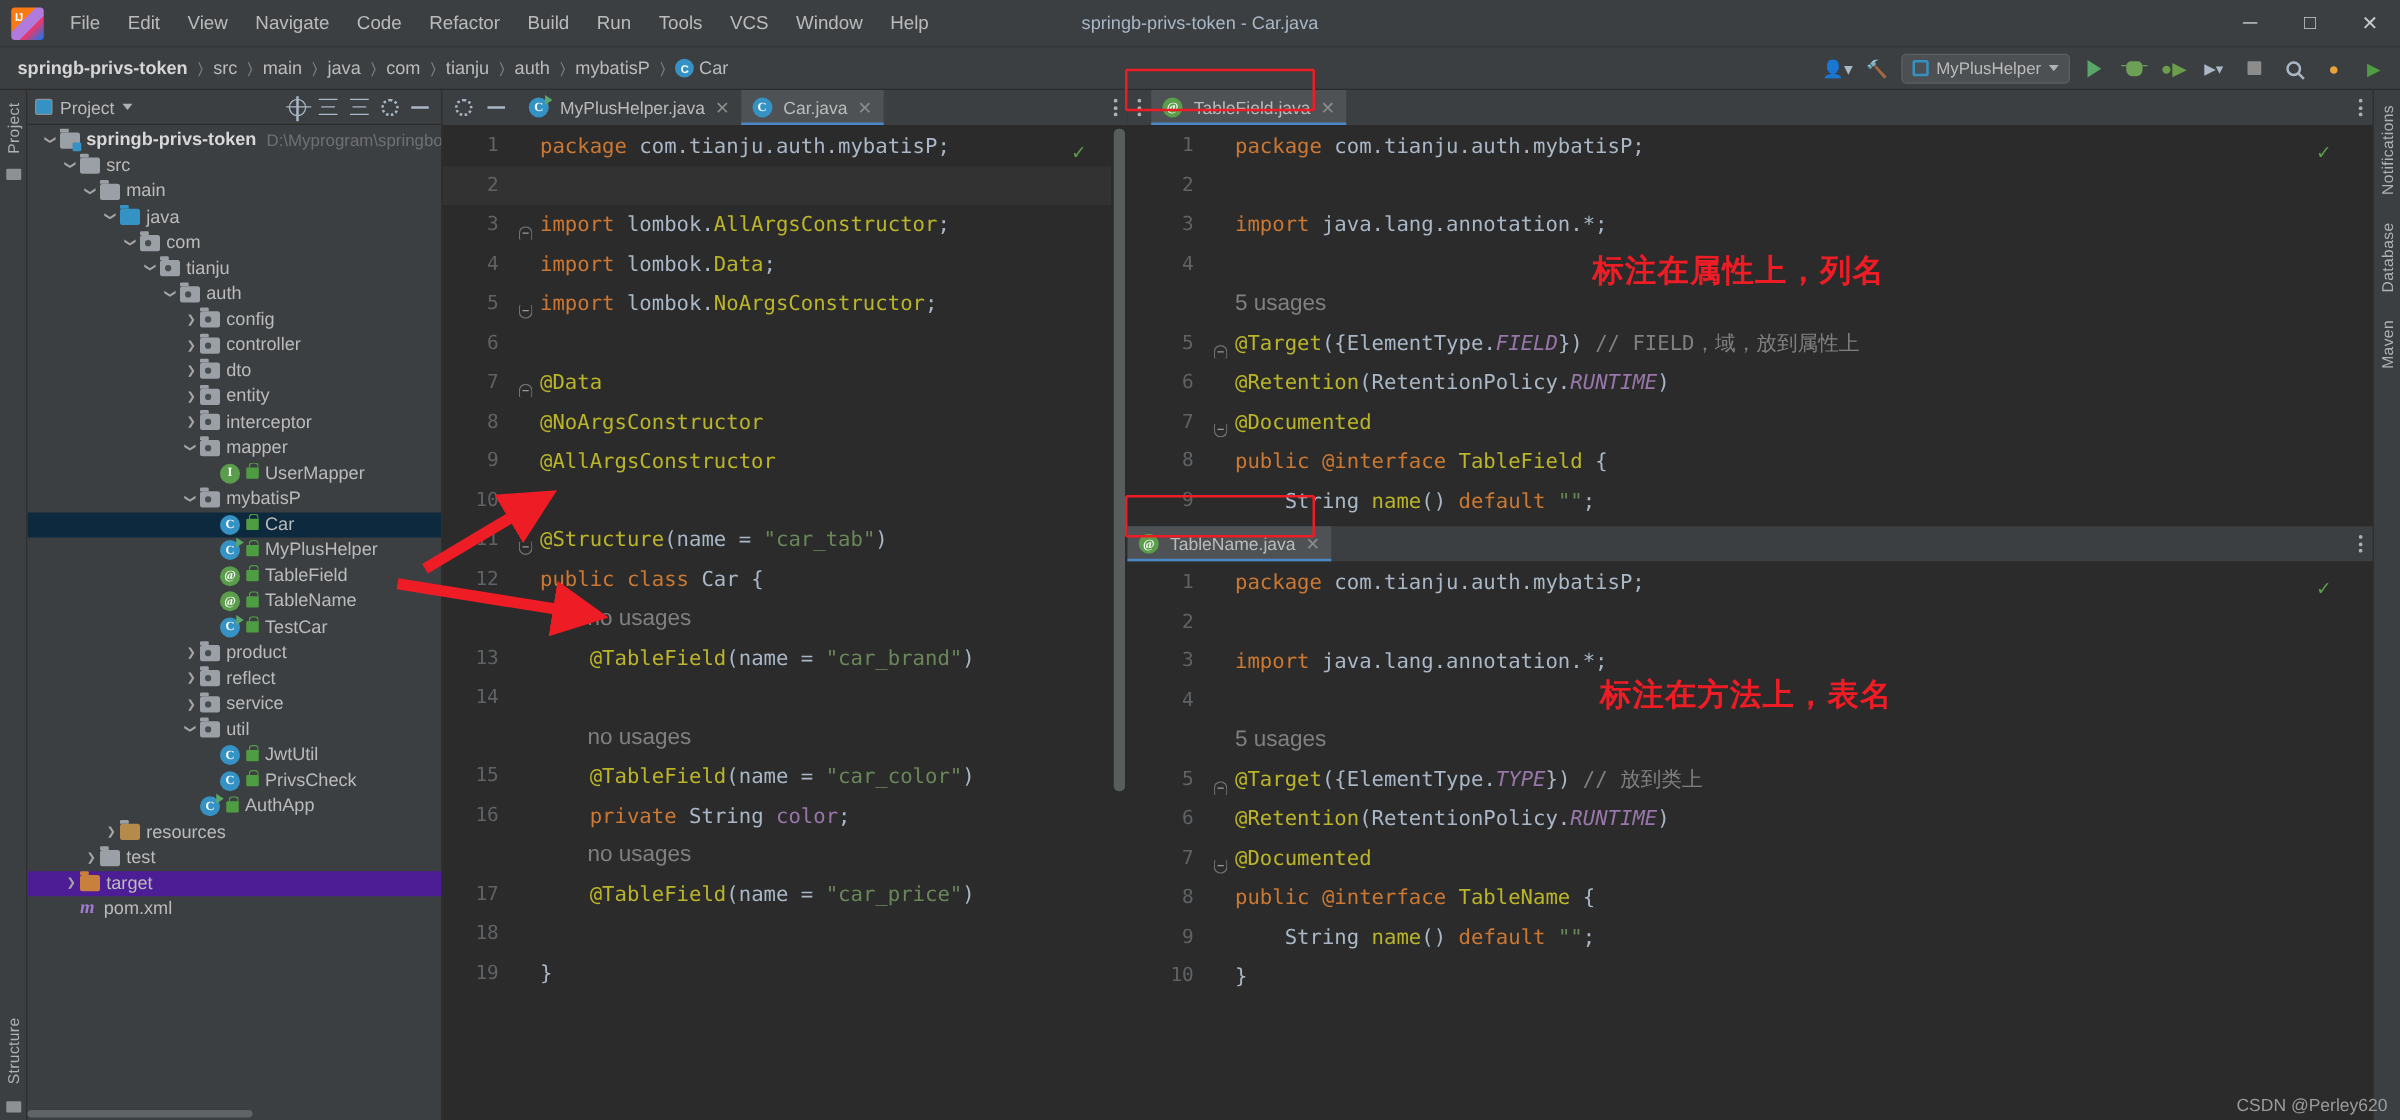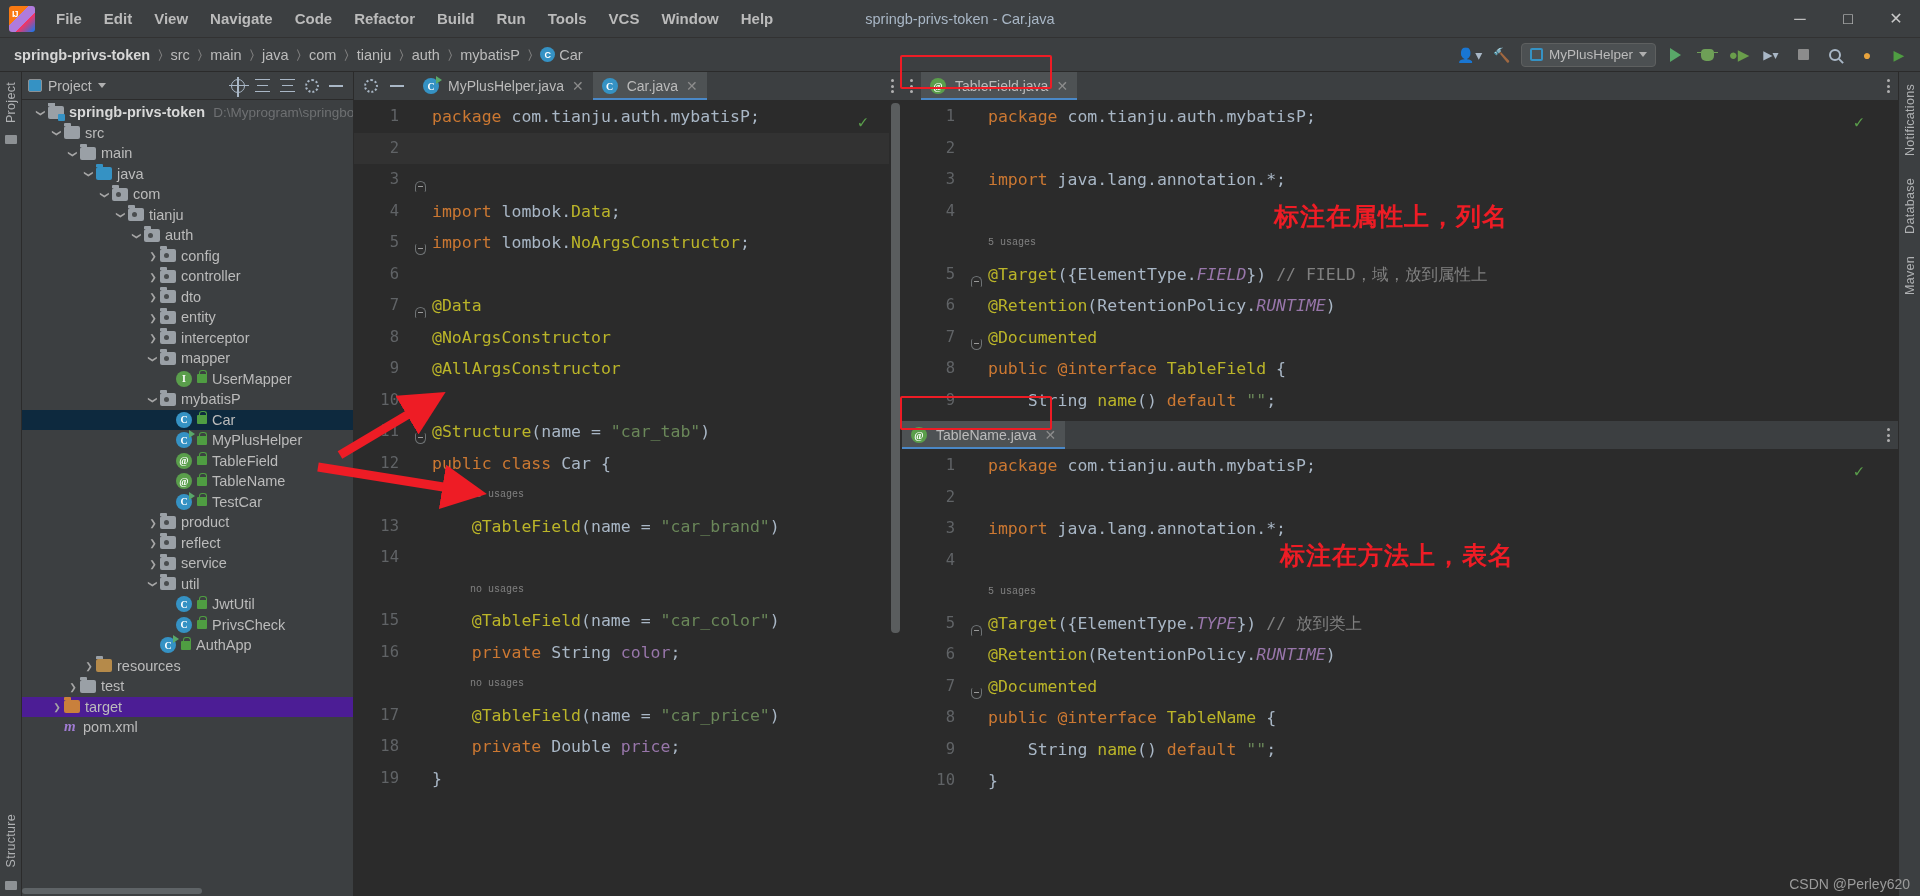--- a/index.html
+++ b/index.html
@@ -19,21 +19,21 @@
   }
   .ij-logo{
     width:26px; height:26px; margin:0 10px 0 9px; border-radius:3px;
     background:linear-gradient(135deg,#f97a12 0%,#f97a12 38%,#b07bdc 38%,#b07bdc 62%,#fe315d 62%,#087cfa 100%);
     position:relative; flex:0 0 26px;
   }
   .ij-logo:after{
     content:"IJ"; position:absolute; left:3px; top:3px; font-size:9px; font-weight:bold;
     color:#fff; letter-spacing:-1px;
   }
-  .menubar{ display:flex; align-items:center; height:100%;font-weight:bold; }
+  .menubar{ display:flex; align-items:center; height:100%; }
   .menu-item{
     padding:4px 11px; font-size:15px; color:#bbbbbb; cursor:default; height:100%;
     display:flex; align-items:center;
   }
   .win-title{
     position:absolute; left:0; right:0; text-align:center; font-size:14.5px; color:#a9b7c6;
     pointer-events:none;
   }
   .win-ctrl{ margin-left:auto; display:flex; align-items:center; height:100%; }
   .win-btn{
@@ -192,21 +192,21 @@
   .cline.cur{ background:#323232; }
   .gut{
     width:58px; flex:0 0 58px; text-align:right; padding-right:13px; color:#606366; font-size:15.5px;
     user-select:none;
   }
   .gut.wide{ width:66px; flex:0 0 66px;}
   .fold{
     width:16px; flex:0 0 16px; position:relative; color:#808080; font-size:11px; text-align:center;
   }
   .src{ white-space:pre; padding-left:4px; }
-  .usage{ color:#808080; font-size:10px; font-family:Liberation Mono, monospace; padding-left:4px;}
+  .usage{ color:#808080; font-size:18px; font-family:Liberation Sans, sans-serif; padding-left:4px;}
   .usage.ind{ padding-left:42px; }
 
   
   .kw{color:#cc7832;} .str{color:#6a8759;} .ann{color:#bbb529;} .id{color:#a9b7c6;}
   .fld{color:#9876aa;} .cmt{color:#808080;} .cls{color:#a9b7c6;}
   .stat{color:#9876aa; font-style:italic;} .par{color:#a9b7c6;}
 
   .chk{ position:absolute; right:34px; top:6px; color:#5a9e4b; font-size:17px; font-weight:bold;}
   .vscroll{
     position:absolute; right:0; top:0; width:13px; bottom:0; background:#2b2b2b;
@@ -608,20 +608,21 @@
               <div class="src"><span class="kw">package</span> <span class="id">com.tianju.auth.mybatisP</span><span class="id">;</span></div>
             </div>
             <div class="cline cur">
               <div class="gut">2</div>
               <div class="fold"></div>
               <div class="src">&nbsp;</div>
             </div>
             <div class="cline">
               <div class="gut">3</div>
               <div class="fold"><span class="fmk t"></span></div>
+              <div class="src"><span class="kw">import</span> <span class="id">lombok.</span><span class="ann">AllArgsConstructor</span><span class="id">;</span></div>
             </div>
             <div class="cline">
               <div class="gut">4</div>
               <div class="fold">
                 <span class="fline"></span>
               </div>
               <div class="src"><span class="kw">import</span> <span class="id">lombok.</span><span class="ann">Data</span><span class="id">;</span></div>
             </div>
             <div class="cline">
               <div class="gut">5</div>
@@ -704,21 +705,20 @@
               <div class="usage ind">no usages</div>
             </div>
             <div class="cline">
               <div class="gut">17</div>
               <div class="fold"></div>
               <div class="src">    <span class="ann">@TableField</span><span class="par">(</span><span class="id">name</span> <span class="id">=</span> <span class="str">"car_price"</span><span class="par">)</span></div>
             </div>
             <div class="cline">
               <div class="gut">18</div>
               <div class="fold"></div>
-              <div class="src">    <span class="kw">private</span> <span class="cls">Double</span> <span class="fld">price</span><span class="id">;</span></div>
             </div>
             <div class="cline">
               <div class="gut">19</div>
               <div class="fold"></div>
               <div class="src"><span class="par">}</span></div>
             </div>
           <div class="chk">✓</div>
           <div class="vscroll">
             <div class="vthumb" style="top:2px;height:530px;"></div>
           </div>

